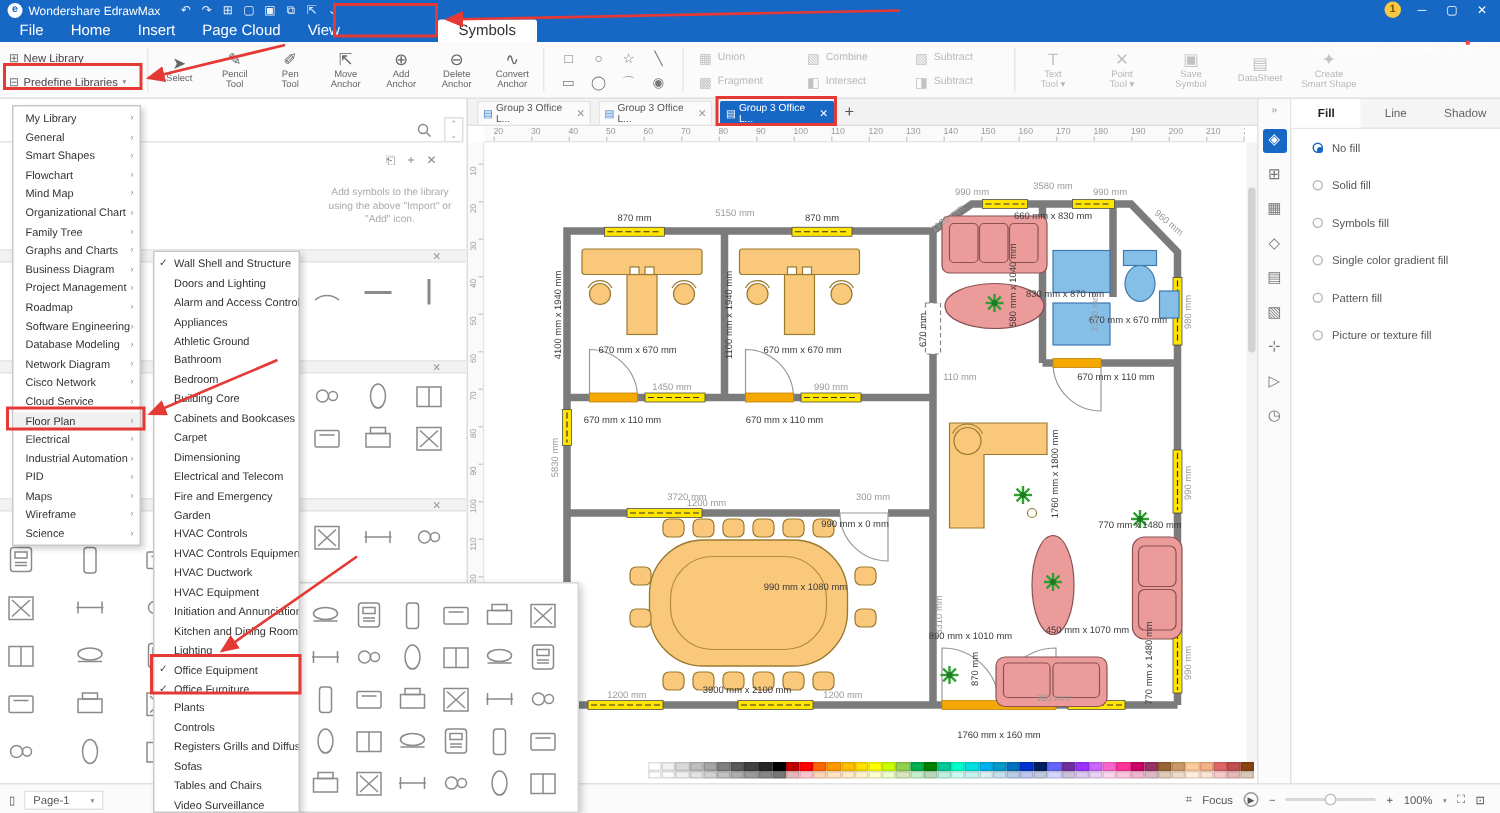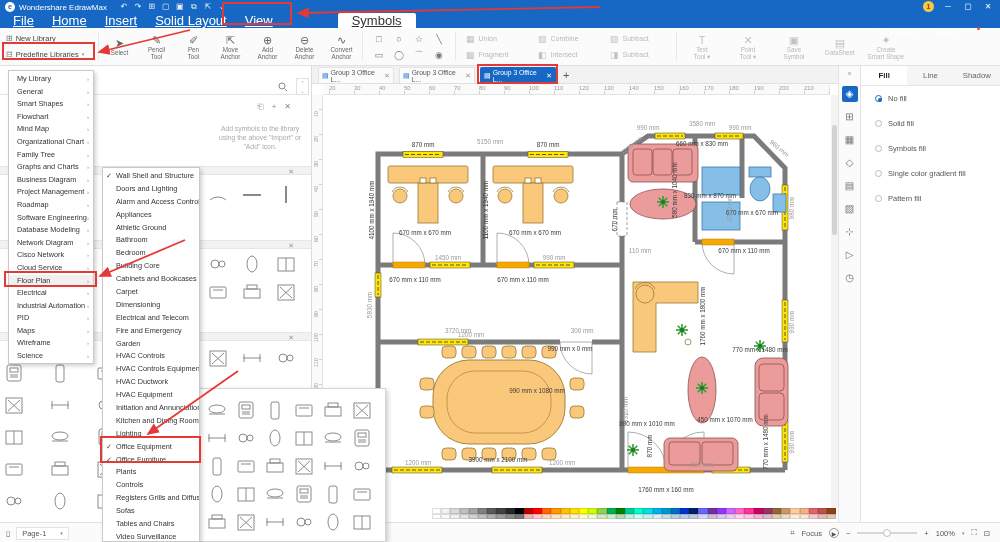--- a/index.html
+++ b/index.html
@@ -10,21 +10,21 @@
   
   #titlebar { position:absolute; left:0; top:0; width:1000px; height:28px; background:#1767C5; color:#fff; z-index:20; }
   #tb-row1 { position:absolute; left:0; top:0; width:100%; height:14px; display:flex; align-items:center; font-size:8px; }
   #logo { width:10px; height:10px; margin:0 4px 0 5px; background:#fff; border-radius:50%; color:#1767C5; font-size:7px; font-weight:bold; text-align:center; line-height:10px; }
   #app-title { font-size:8px; margin-right:10px; white-space:nowrap; }
   .qicon { width:14px; text-align:center; font-size:8px; opacity:.9; cursor:pointer; }
   #tb-row1-right { position:absolute; right:6px; top:1px; display:flex; align-items:center; gap:8px; font-size:8px; }
   #badge { width:11px; height:11px; background:#F7C843; color:#7a4a00; border-radius:50%; font-size:7px; font-weight:bold; text-align:center; line-height:11px; }
   .winbtn { font-size:8px; width:12px; text-align:center; cursor:pointer; }
   #tb-row2 { position:absolute; left:0; top:13px; width:100%; height:15px; display:flex; align-items:center; }
-  .menu-tab { padding:0 9px; font-size:13px; color:#fff; height:15px; line-height:15px; cursor:pointer;text-decoration:underline; }
+  .menu-tab { padding:0 9px; font-size:10px; color:#fff; height:15px; line-height:15px; cursor:pointer; }
   .menu-tab.active { background:#fff; color:#333; margin-left:56px; border-radius:2px 2px 0 0; padding:0 14px; }
   #tb-row2-right { position:absolute; right:8px; top:14px; display:flex; align-items:center; gap:7px; font-size:8px; color:#fff; }
   .tb-sep { opacity:.5; }
   #help-dot { position:relative; }
   #help-dot::after { content:""; position:absolute; right:-2px; top:-1px; width:3px; height:3px; background:#ff4040; border-radius:50%; }
 
   
   #ribbon { position:absolute; left:0; top:28px; width:1000px; height:38px; background:#FBFBFB; border-bottom:1px solid #E0E0E0; display:flex; align-items:stretch; z-index:15; }
   #lib-btns { display:flex; flex-direction:column; justify-content:space-around; padding:3px 6px 3px 6px; width:96px; }
   .lib-btn { font-size:7.5px; color:#444; white-space:nowrap; cursor:pointer; display:flex; align-items:center; gap:3px; }
@@ -143,21 +143,21 @@
         <span class="winbtn">─</span>
         <span class="winbtn">▢</span>
         <span class="winbtn">✕</span>
       </div>
     </div>
     <div id="tb-row2">
       <div id="menu-tabs" style="display:flex;padding-left:4px;">
           <div class="menu-tab">File</div>
           <div class="menu-tab">Home</div>
           <div class="menu-tab">Insert</div>
-          <div class="menu-tab">Solid Layout</div>
+          <div class="menu-tab">Page Cloud</div>
           <div class="menu-tab">View</div>
           <div class="menu-tab active">Symbols</div>
         </div>
       <div id="tb-row2-right">
         <span>➢</span>
         <span>Publish</span>
         <span>⁘</span>
         <span>Share</span>
         <span class="tb-sep">|</span>
         <span id="help-dot">?</span>
@@ -987,20 +987,24 @@
           <span class="rp-label">Symbols fill</span>
         </div>
         <div class="rp-opt">
           <span class="rp-radio"></span>
           <span class="rp-label">Single color gradient fill</span>
         </div>
         <div class="rp-opt">
           <span class="rp-radio"></span>
           <span class="rp-label">Pattern fill</span>
         </div>
+        <div class="rp-opt">
+          <span class="rp-radio"></span>
+          <span class="rp-label">Picture or texture fill</span>
+        </div>
       </div>
   </div>
 
   <div id="statusbar">
     <div id="sb-left">
       <span>▯</span>
       <div id="sb-pagebox">
         <span>Page-1</span>
         <span style="font-size:5px;color:#888;">▾</span>
       </div>

